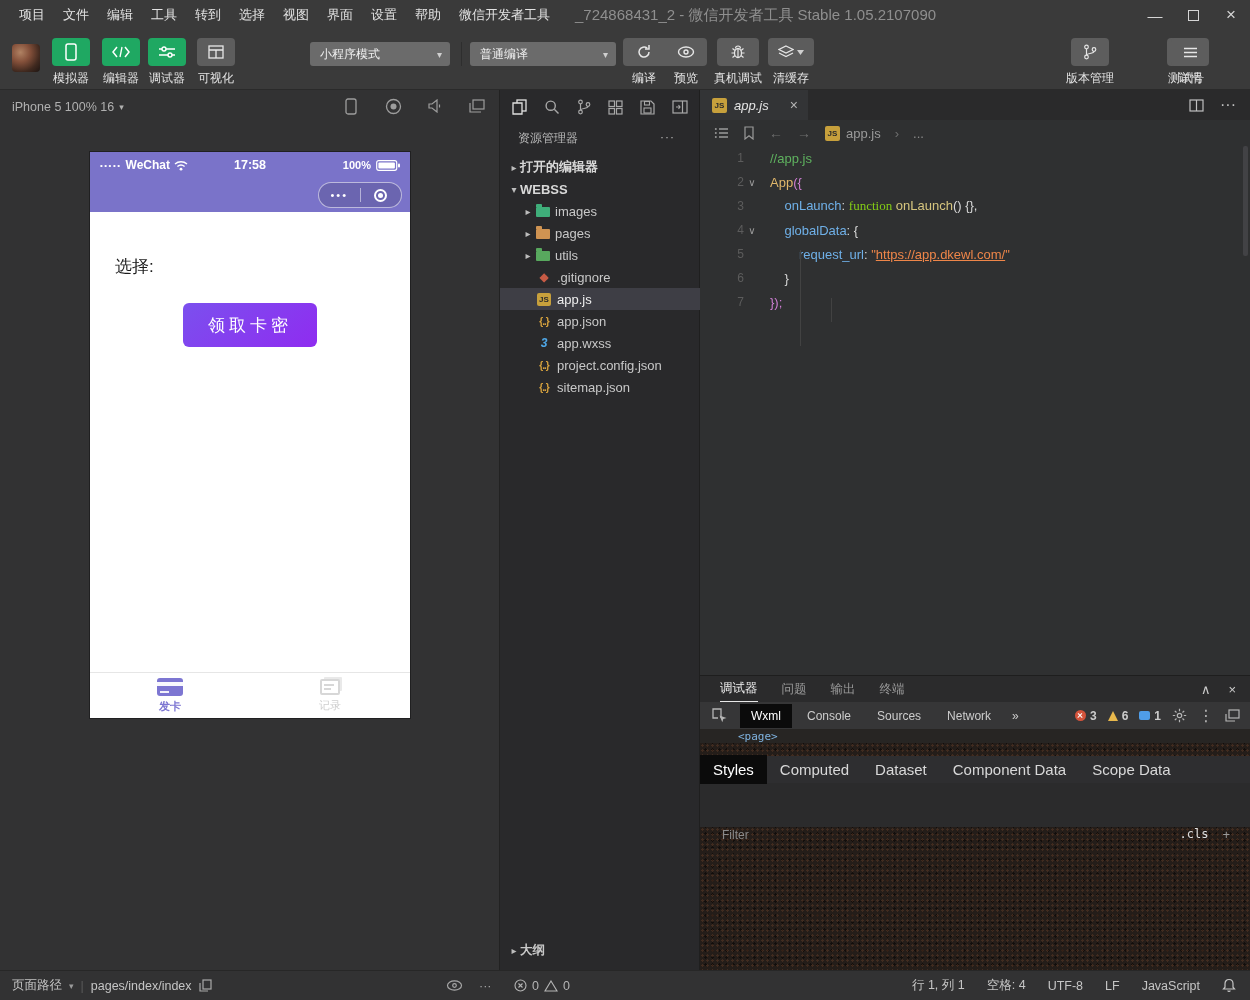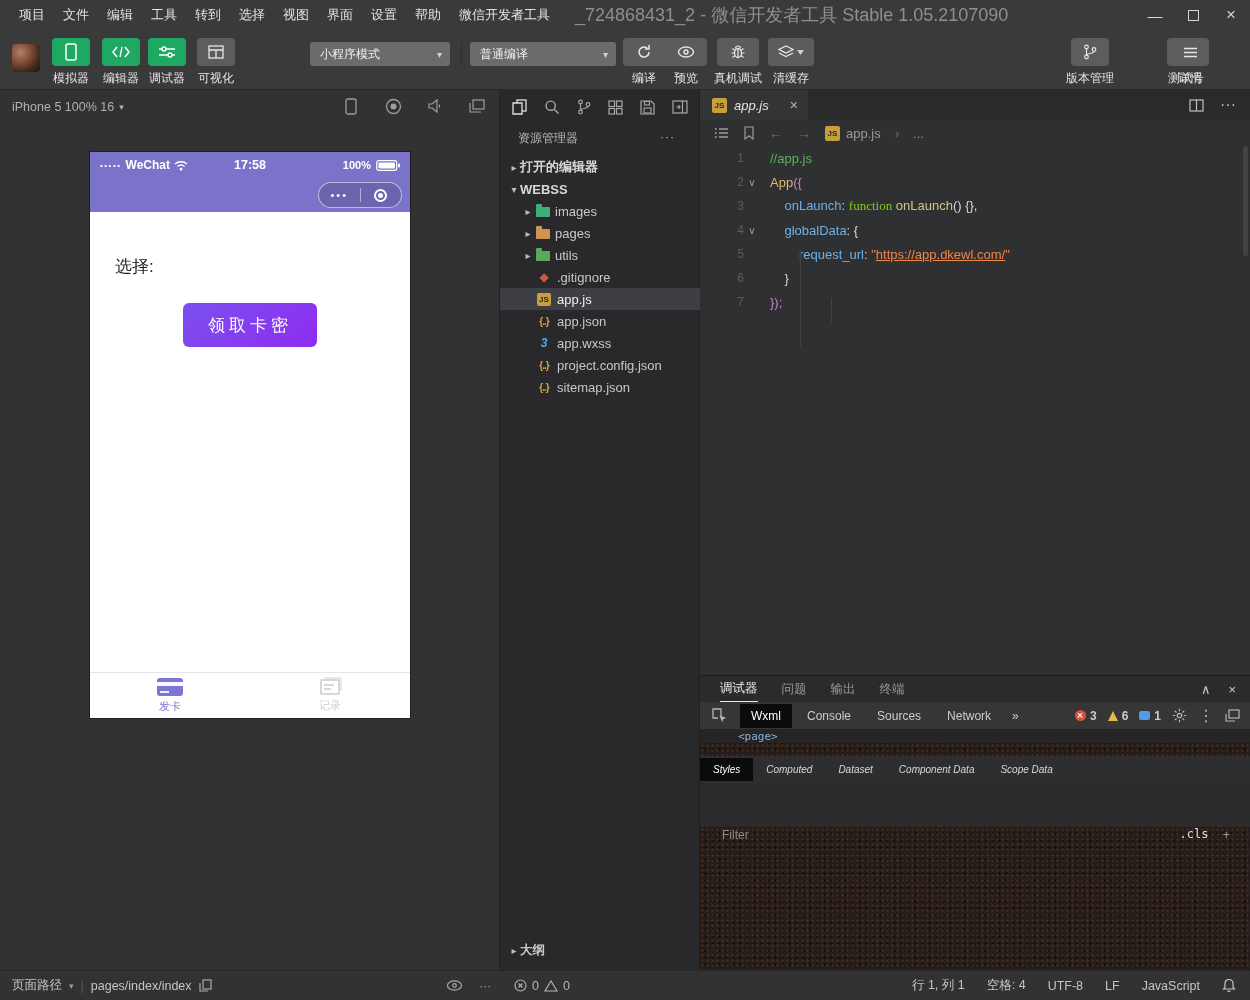--- a/index.html
+++ b/index.html
@@ -3,21 +3,21 @@
 <meta charset="utf-8">
 <style>
   html,body{margin:0;padding:0;background:#222;}
   *{box-sizing:border-box;font-family:"Liberation Sans","DejaVu Sans",sans-serif;}
   .app{position:relative;width:1250px;height:1000px;background:#333;overflow:hidden;color:#ddd;}
 
   
   .titlebar{position:absolute;left:0;top:0;width:1250px;height:30px;background:#3a3a3a;display:flex;align-items:center;}
   .menus{display:flex;align-items:center;padding-left:10px;}
   .menu-item{font-size:13px;color:#e2e2e2;padding:0 9px;cursor:default;font-family:Liberation Mono, monospace;}
-  .win-title{font-size:18px;color:#8f8f8f;margin-left:16px;white-space:nowrap;}
+  .win-title{font-size:15px;color:#8f8f8f;margin-left:16px;white-space:nowrap;}
   .win-controls{margin-left:auto;display:flex;align-items:center;gap:0;}
   .win-btn{width:38px;height:30px;display:flex;align-items:center;justify-content:center;color:#d5d5d5;font-size:15px;}
   .max-box{width:11px;height:11px;border:1.5px solid #d5d5d5;}
 
   
   .toolbar{position:absolute;left:0;top:30px;width:1250px;height:60px;background:#3a3a3a;border-bottom:1px solid #2a2a2a;}
   .avatar{position:absolute;left:12px;top:14px;width:28px;height:28px;border-radius:4px;
     background:radial-gradient(circle at 30% 30%,#b08263 0%,#84503a 35%,#40291f 70%,#1d1512 100%);}
   .tool-btn{position:absolute;top:8px;width:46px;text-align:center;}
   .tool-box{width:38px;height:28px;margin:0 auto;border-radius:4px;display:flex;align-items:center;justify-content:center;}
@@ -51,21 +51,21 @@
   .target i{display:block;width:13px;height:13px;border:2px solid #fff;border-radius:50%;position:relative;}
   .target i::after{content:"";position:absolute;left:50%;top:50%;width:5px;height:5px;margin:-2.5px 0 0 -2.5px;background:#fff;border-radius:50%;}
   .p-body{height:460px;background:#fff;position:relative;}
   .p-prompt{position:absolute;left:25px;top:43px;font-size:17px;color:#1c1c1c;}
   .p-button{position:absolute;left:93px;top:91px;width:134px;height:44px;border-radius:6px;
     background:linear-gradient(140deg,#7b50ee 0%,#8f2cf0 100%);color:#fff;font-size:17px;letter-spacing:4px;
     display:flex;align-items:center;justify-content:center;}
   .p-tabbar{height:46px;border-top:1px solid #e6e6e6;display:flex;background:#fff;}
   .p-tab{flex:1;display:flex;flex-direction:column;align-items:center;justify-content:center;gap:3px;}
   .p-tab .tab-label{font-size:11px;}
-  .p-tab.active .tab-label{color:#7d76d2;}
+  .p-tab.active .tab-label{color:#7d76d2;font-weight:bold;}
   .p-tab.inactive .tab-label{color:#cfcfcf;}
   .icon-card{width:26px;height:18px;background:#7d76d2;border-radius:3px;position:relative;}
   .icon-card::before{content:"";position:absolute;left:0;right:0;top:4px;height:4px;background:#fff;opacity:.95;}
   .icon-card::after{content:"";position:absolute;left:3px;bottom:3px;width:9px;height:2px;background:#fff;opacity:.9;}
   .icon-records{width:20px;height:16px;border:2px solid #d7d7d7;border-radius:2px;position:relative;background:#fff;box-shadow:3px -3px 0 -1px #e9e9e9;}
   .icon-records::before{content:"";position:absolute;left:2px;top:3px;width:10px;height:2px;background:#d7d7d7;}
   .icon-records::after{content:"";position:absolute;left:2px;top:7px;width:7px;height:2px;background:#d7d7d7;}
 
   
   .explorer{position:absolute;left:500px;top:90px;width:200px;height:880px;background:#29292b;border-right:1px solid #1f1f1f;}
@@ -131,21 +131,21 @@
   .dot-err{width:11px;height:11px;border-radius:50%;background:#dife;background:#d4533b;position:relative;}
   .dot-err::before,.dot-err::after{content:"";position:absolute;left:2.5px;top:5px;width:6px;height:1.4px;background:#fff;}
   .dot-err::before{transform:rotate(45deg);} .dot-err::after{transform:rotate(-45deg);}
   .tri-warn{width:0;height:0;border-left:5.5px solid transparent;border-right:5.5px solid transparent;border-bottom:10px solid #e8b84c;}
   .sq-msg{width:11px;height:9px;background:#4f9de8;border-radius:2px;}
   .elements-strip{height:14px;background:#272523;overflow:hidden;display:flex;align-items:center;}
   .el-snippet{font-family:"DejaVu Sans Mono",monospace;font-size:11px;color:#7fb3e0;padding-left:38px;}
   .noise{background-color:#241d19;background-image:radial-gradient(rgba(140,82,48,.28) 1px,transparent 1.3px),radial-gradient(rgba(0,0,0,.5) 1px,transparent 1.3px);background-size:5px 5px,7px 7px;background-position:0 0,2px 3px;}
   .noise-band{height:13px;}
   .style-tabs{height:27px;background:#2e2e30;display:flex;align-items:center;}
-  .st-tab{font-size:10px;color:#d8d8d8;padding:6px 13px;font-style:italic;}
+  .st-tab{font-size:15px;color:#d8d8d8;padding:6px 13px;}
   .st-tab.active{background:#0b0b0b;color:#fff;}
   .filter-row{height:26px;display:flex;align-items:flex-start;padding:0 20px;margin-top:44px;}
   .filter-input{background:transparent;border:none;outline:none;color:#bbb;font-size:12px;width:300px;}
   .filter-input::placeholder{color:#8a8a8a;}
   .cls-label{margin-left:auto;font-family:"DejaVu Sans Mono",monospace;font-size:12px;color:#e0e0e0;}
   .add-label{color:#9a9a9a;font-size:13px;margin-left:14px;}
   .dbg-content{height:162px;}
 
   
   .statusbar{position:absolute;left:0;top:970px;width:1250px;height:30px;background:#323233;border-top:1px solid #272727;display:flex;align-items:center;font-size:12.5px;color:#c5c5c5;}

